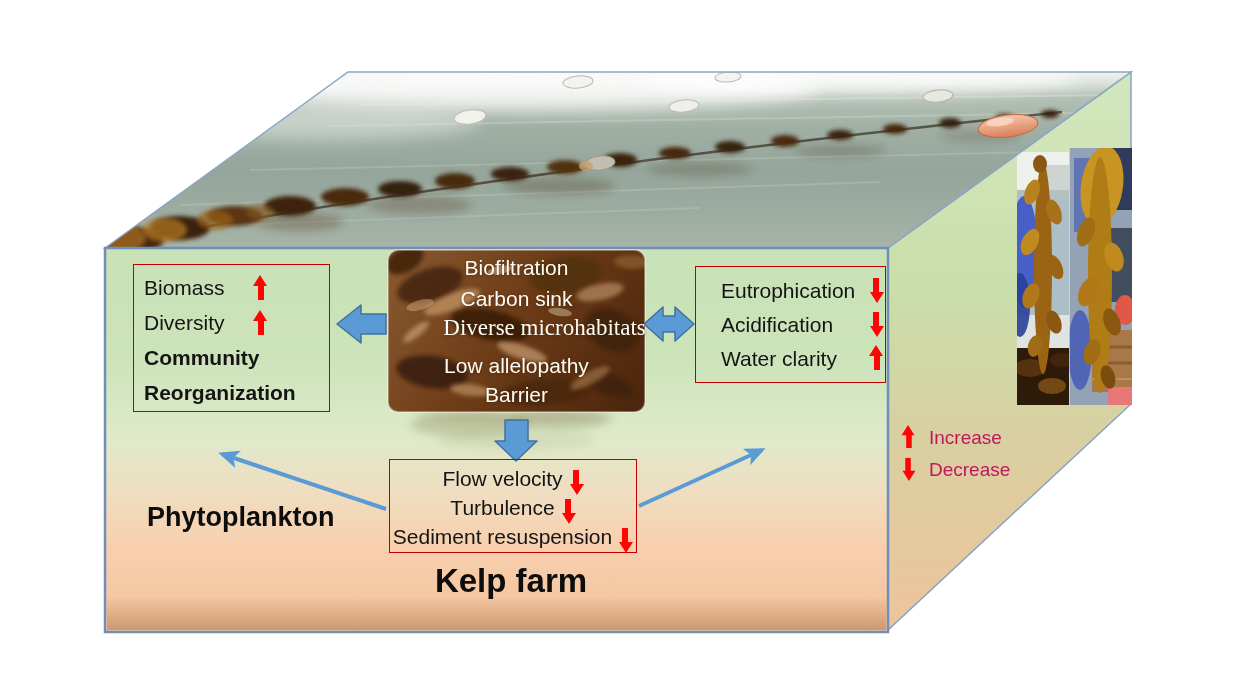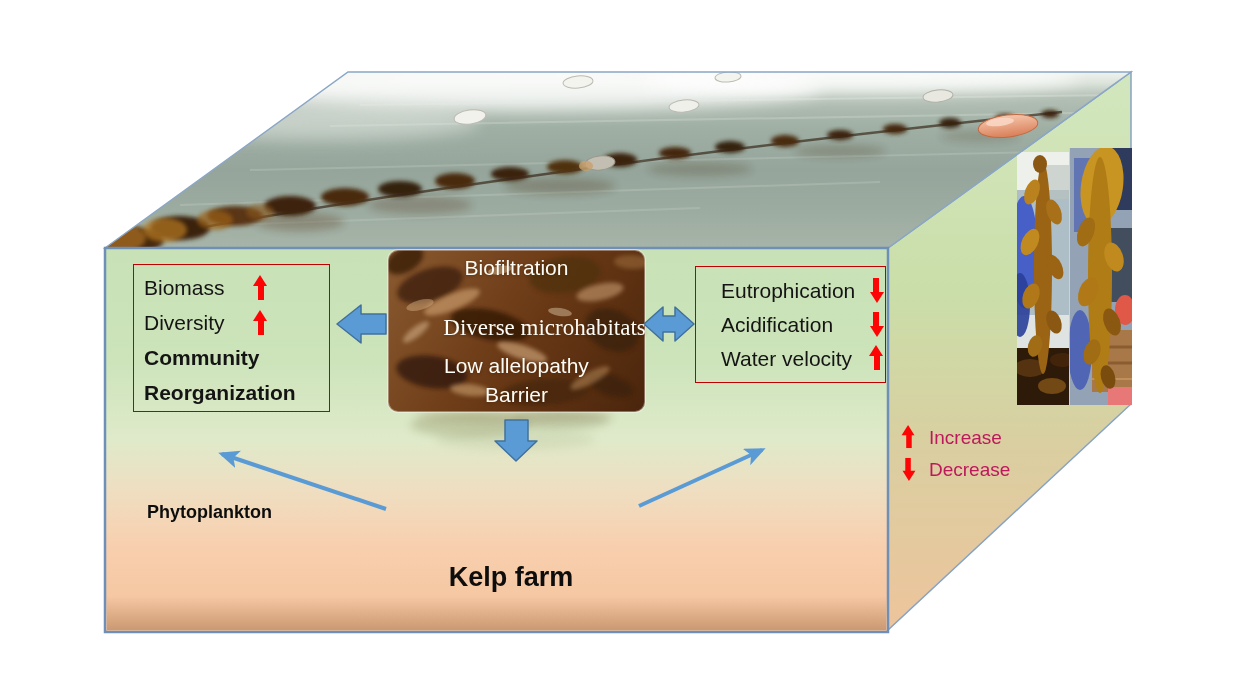--- a/index.html
+++ b/index.html
@@ -33,22 +33,22 @@
   #bottom-box{left:389px;top:459px;width:248px;height:94px;padding-top:4px;}
   #bottom-box .mrow{height:29px;justify-content:center;}
   #bottom-box .mlbl{margin-right:6px;}
   #bottom-box .trend{top:3px;}
 
   
   .kelp-lbl{left:388px;width:257px;text-align:center;color:#fdfcf6;font-size:21px;line-height:1.15;
             text-shadow:0 1px 3px rgba(70,35,8,.55);}
   .kelp-lbl.serif{font-family:"Liberation Serif",serif;font-size:23px;}
 
-  .big-lbl{font-weight:700;font-size:18px;color:#0d0d0d;white-space:nowrap;}
-  #kelp-farm-lbl{font-size:27px;text-align:center;width:200px;}
+  .big-lbl{font-weight:700;font-size:27px;color:#0d0d0d;white-space:nowrap;}
+  #kelp-farm-lbl{font-size:33px;text-align:center;width:200px;}
 
   
   .legend-row{display:flex;align-items:center;gap:13px;height:30px;}
   .legend-row .lg-txt{color:#be185d;font-size:19px;line-height:1;white-space:nowrap;}
   .legend-row .trend{transform:scale(.92);}
   .legend-row .trend[data-dir="down"]{transform:scale(.92) rotate(180deg);}
 </style>
 </head>
 <body>
 
@@ -297,27 +297,42 @@
   <div class="ov mbox" id="right-box">
     <div class="mrow">
       <span class="mlbl">Eutrophication</span>
       <span class="trend" data-dir="down"></span>
     </div>
     <div class="mrow">
       <span class="mlbl">Acidification</span>
       <span class="trend" data-dir="down"></span>
     </div>
     <div class="mrow">
-      <span class="mlbl">Water velocity</span>
+      <span class="mlbl">Water clarity</span>
       <span class="trend" data-dir="up"></span>
     </div>
   </div>
 
+  <div class="ov mbox" id="bottom-box">
+    <div class="mrow">
+      <span class="mlbl">Flow velocity</span>
+      <span class="trend" data-dir="down"></span>
+    </div>
+    <div class="mrow">
+      <span class="mlbl">Turbulence</span>
+      <span class="trend" data-dir="down"></span>
+    </div>
+    <div class="mrow">
+      <span class="mlbl">Sediment resuspension</span>
+      <span class="trend" data-dir="down"></span>
+    </div>
+  </div>
 
   <div class="ov kelp-lbl" style="top:256px;">Biofiltration</div>
+  <div class="ov kelp-lbl" style="top:287px;">Carbon sink</div>
   <div class="ov kelp-lbl serif" style="top:315px;padding-left:28px;">Diverse microhabitats</div>
   <div class="ov kelp-lbl" style="top:354px;text-align:center;">Low allelopathy</div>
   <div class="ov kelp-lbl" style="top:383px;">Barrier</div>
 
   <div class="ov big-lbl" style="left:147px;top:502px;">Phytoplankton</div>
   <div class="ov big-lbl" id="kelp-farm-lbl" style="left:411px;top:562px;">Kelp farm</div>
 
   <div class="ov legend-row" style="left:901px;top:422px;">
     <span class="trend" data-dir="up"></span>
     <span class="lg-txt">Increase</span>

